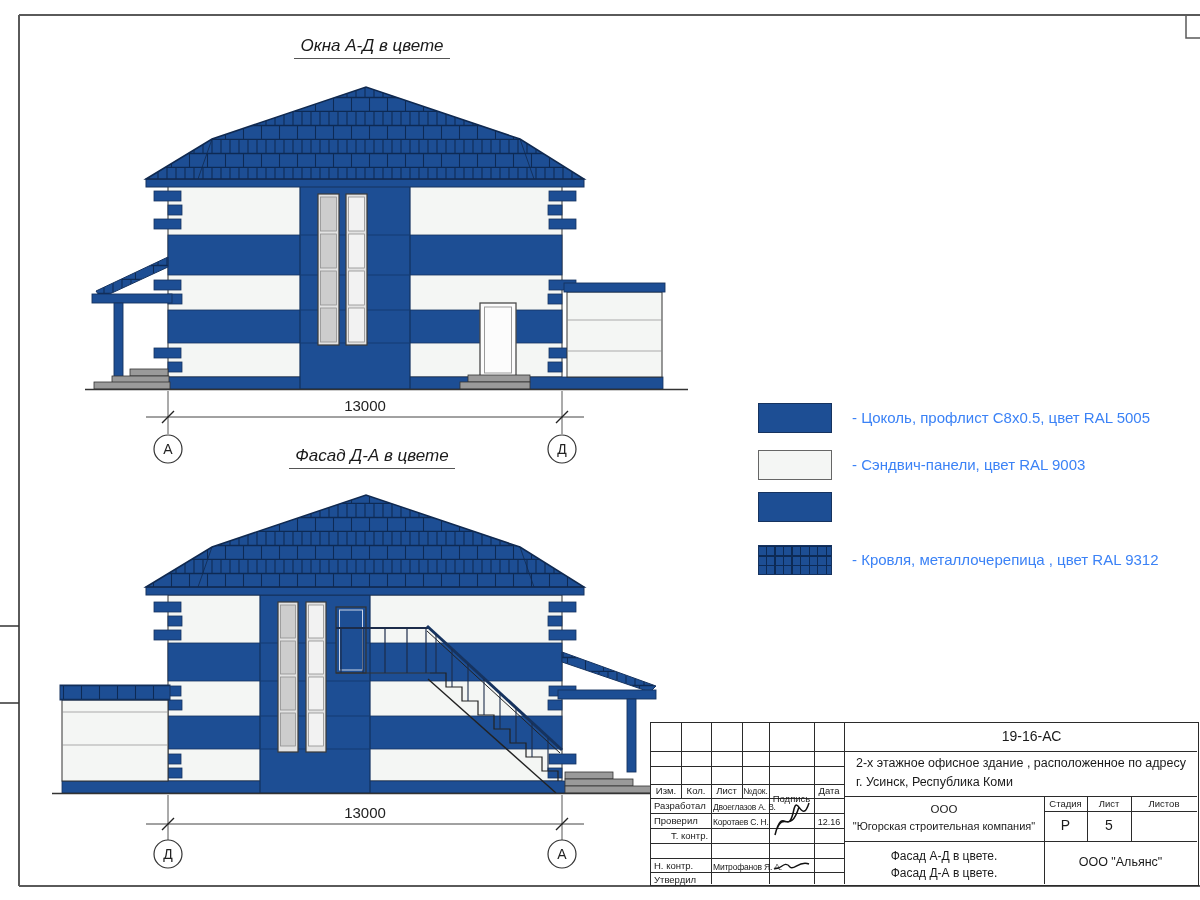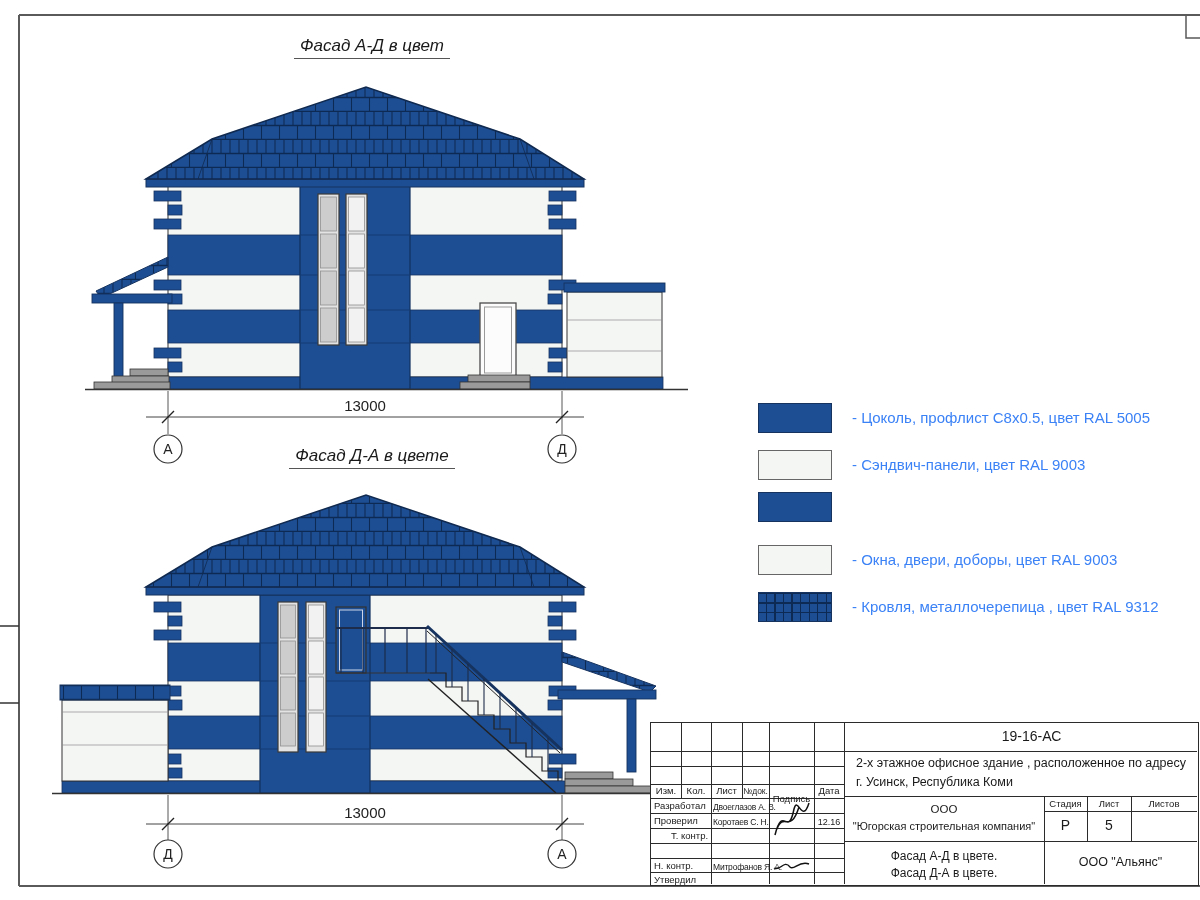--- a/index.html
+++ b/index.html
@@ -272,38 +272,34 @@
       <circle cx="168" cy="854" r="14" fill="#fff" stroke="#333" stroke-width="1.2"></circle>
       <text x="168" y="859" text-anchor="middle" font-size="14" fill="#222">Д</text>
     </g>
     <g>
       <circle cx="562" cy="854" r="14" fill="#fff" stroke="#333" stroke-width="1.2"></circle>
       <text x="562" y="859" text-anchor="middle" font-size="14" fill="#222">А</text>
     </g>
   </g>
 </svg>
 
-<div class="fTitle t1"><span>Фасад А-Д в цвет</span></div>
+<div class="fTitle t1"><span>Окна А-Д в цвете</span></div>
 <div class="fTitle t2"><span>Фасад Д-А в цвете</span></div>
 
 <div class="legend">
   <div class="lrow m1">
     <div class="sw sw-blue"></div>
     <div class="ltext">- Цоколь, профлист С8х0.5, цвет RAL 5005</div>
   </div>
   <div class="lrow m2">
     <div class="sw sw-white"></div>
     <div class="ltext">- Сэндвич-панели, цвет RAL 9003</div>
   </div>
   <div class="lrow m3">
     <div class="sw sw-blue"></div>
-  </div>
-  <div class="lrow m4">
-    <div class="sw sw-white"></div>
-    <div class="ltext">- Окна, двери, доборы, цвет RAL 9003</div>
   </div>
   <div class="lrow">
     <div class="sw sw-roof"></div>
     <div class="ltext">- Кровля, металлочерепица , цвет RAL 9312</div>
   </div>
 </div>
 
 <div class="tb">
 
   <div class="vl" style="left:30px;height:75px"></div>

